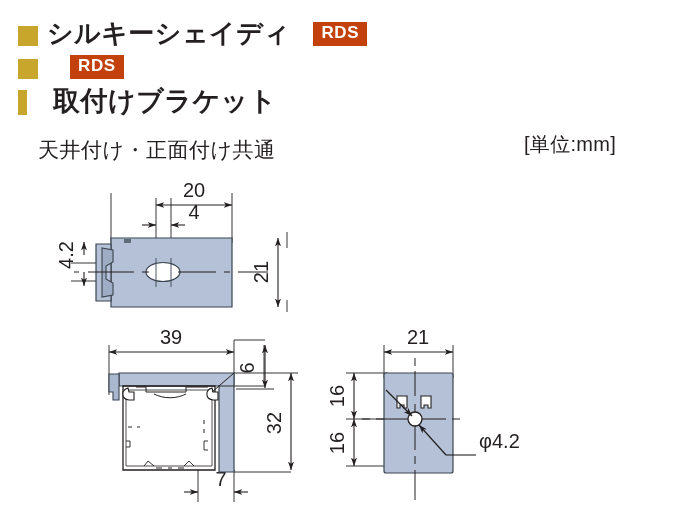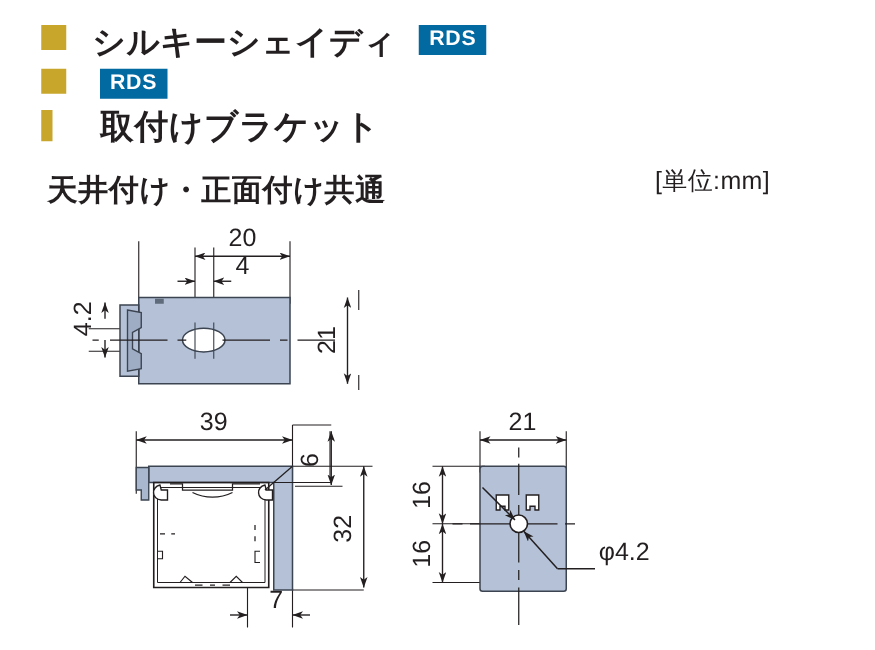--- a/index.html
+++ b/index.html
@@ -18,24 +18,23 @@
 
   
   #header-block {
     position: absolute;
     left: 0;
     top: 0;
     width: 700px;
   }
   .title-row {
     display: flex;
-    align-items: flex-start;
-    position: absolute;
-    left: 33px;
-    gap: 12px;
+    align-items: flex-end;
+    position: absolute;
+    left: 18px;
   }
   #title-row-1 { top: 20px; }
   #title-row-2 { top: 55px; }
   #title-row-3 { top: 88px; }
 
   .marker {
     background: #c8a62c;
     display: inline-block;
     flex: 0 0 auto;
   }
@@ -57,40 +56,39 @@
     line-height: 1;
     white-space: nowrap;
     color: #231f20;
   }
   .title-text-3 {
     font-size: 27px;
     margin-left: 21px;
   }
 
   .badge {
-    background: #0369a1;
+    background: #c2410c;
     color: #ffffff;
     font-size: 17px;
     font-weight: bold;
     letter-spacing: 0.6px;
     padding: 2px 8px 3px 8px;
-    margin-left: 6px;
+    margin-left: 23px;
     line-height: 1.1;
     display: inline-block;
   }
 
   #subtitle {
     position: absolute;
     left: 38px;
     top: 136px;
-    font-size: 24px;
+    font-size: 21px;
     letter-spacing: 0.5px;
     white-space: nowrap;
     color: #231f20;
-    font-weight: bold;
   }
   #unit-note {
     position: absolute;
     left: 524px;
     top: 131px;
     font-size: 20px;
     letter-spacing: 0.3px;
     white-space: nowrap;
     color: #231f20;
   }

